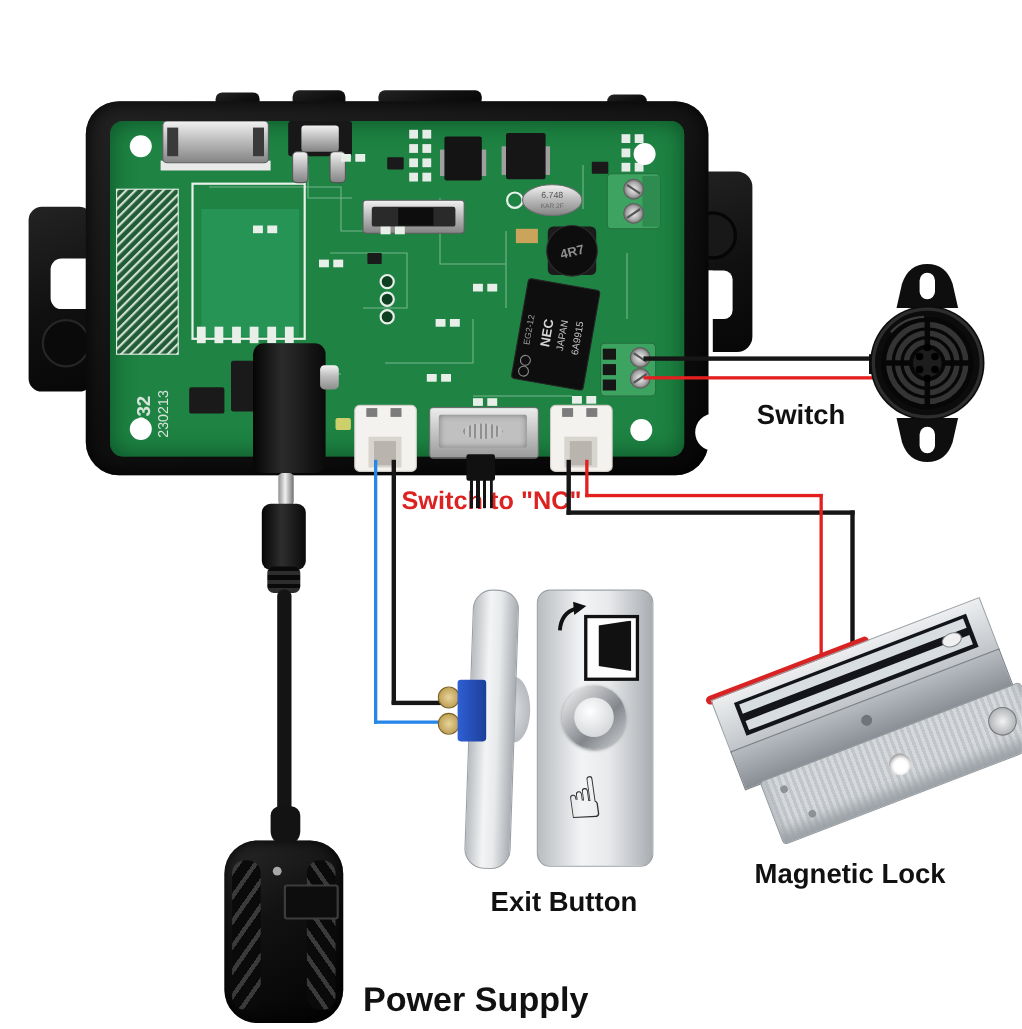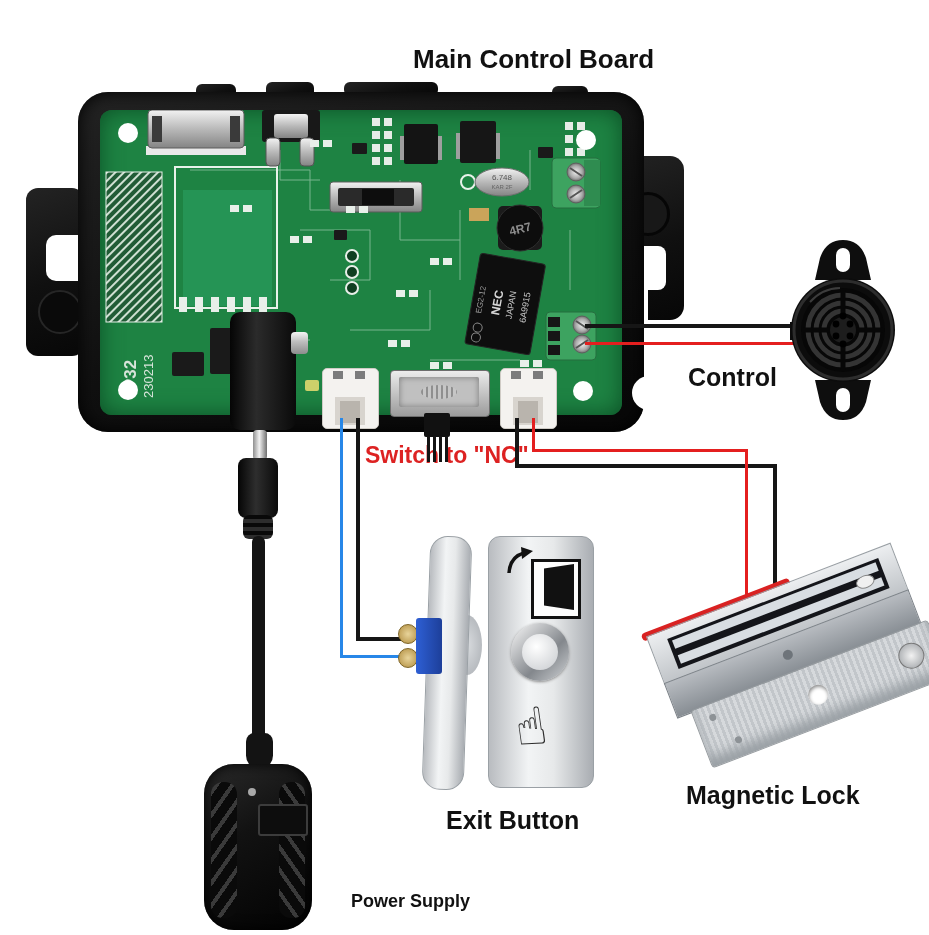--- a/index.html
+++ b/index.html
@@ -12,26 +12,25 @@
   .hole{position:absolute;border-radius:50%;background:#fff}
   .metalv{background:linear-gradient(180deg,#f4f4f4,#bdbdbd 45%,#8d8d8d)}
   .case-black{background:linear-gradient(160deg,#232323,#101010 55%,#070707)}
   .plate{background:linear-gradient(90deg,#b9bcc0,#f2f4f5 38%,#e7e9ea 62%,#a9adb2)}
 </style>
 </head>
 <body>
 
 <div class="stage">
 
-  <div class="lbl" style="left:413px;top:44px;font-size:26px">Main Control Board</div>
-  <div class="lbl" style="left:688px;top:363px;font-size:25px">Control</div>
+  <div class="lbl" style="left:688px;top:363px;font-size:25px">Switch</div>
   <div class="lbl" style="left:365px;top:442px;font-size:23px;color:#dd2222">Switch to "NC"</div>
   <div class="lbl" style="left:446px;top:806px;font-size:25px">Exit Button</div>
   <div class="lbl" style="left:686px;top:781px;font-size:25px">Magnetic Lock</div>
-  <div class="lbl" style="left:351px;top:891px;font-size:18px">Power Supply</div>
+  <div class="lbl" style="left:330px;top:891px;font-size:31px">Power Supply</div>
 
   <div class="abs" style="left:0;top:0;width:929px;height:935px">
 
     <div class="abs case-black" style="left:26px;top:188px;width:58px;height:168px;border-radius:12px"></div>
     <div class="abs" style="left:46px;top:235px;width:33px;height:46px;background:#fff;border-radius:10px 0 0 10px"></div>
     <div class="abs" style="left:38px;top:290px;width:40px;height:40px;border-radius:50%;background:#0a0a0a;border:2px solid #262626"></div>
 
     <div class="abs case-black" style="left:612px;top:156px;width:72px;height:164px;border-radius:14px"></div>
     <div class="abs" style="left:626px;top:192px;width:38px;height:38px;border-radius:50%;background:#181818;border:3px solid #060606"></div>
     <div class="abs" style="left:632px;top:246px;width:34px;height:44px;background:#fff;border-radius:0 8px 8px 0"></div>

